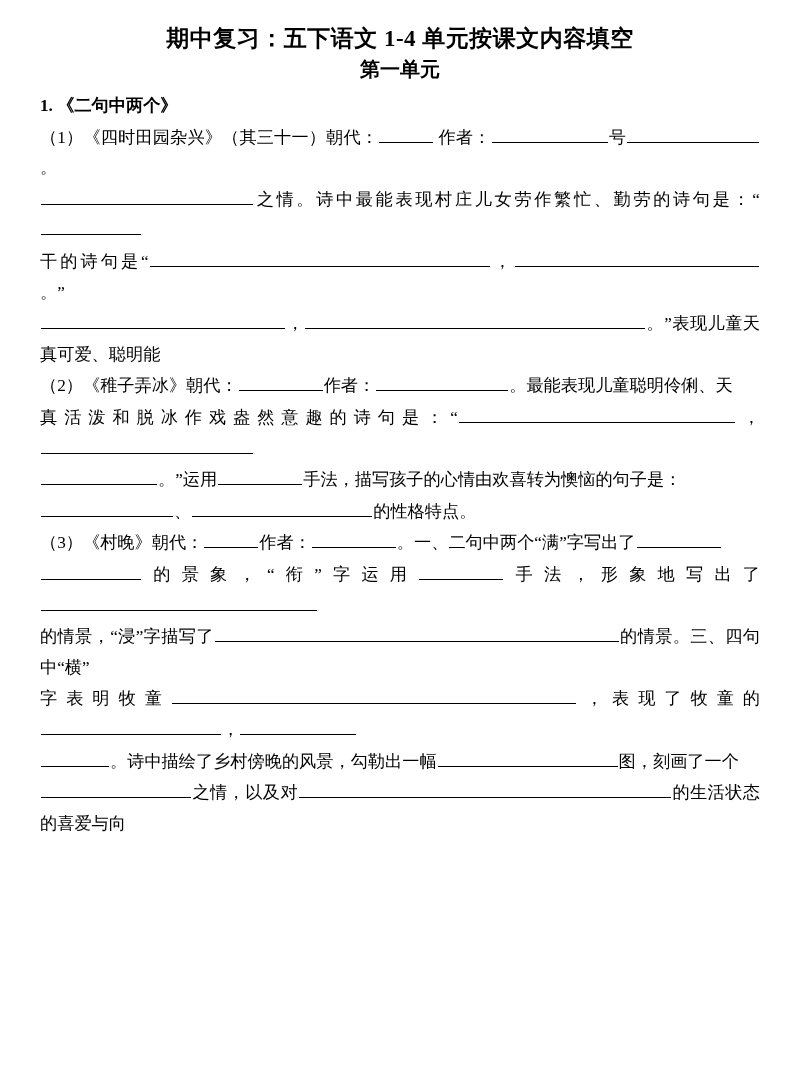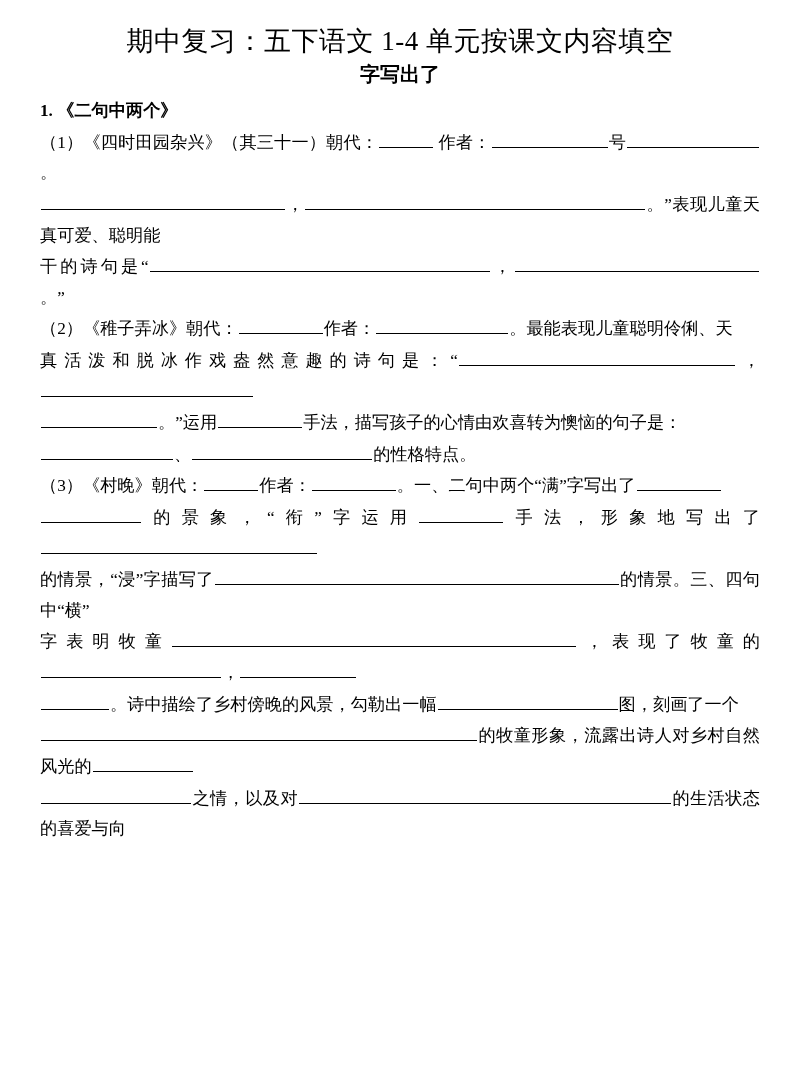--- a/index.html
+++ b/index.html
@@ -15,22 +15,22 @@
   }
   .page {
     width: 800px;
     min-height: 1067px;
     box-sizing: border-box;
     padding: 18px 40px 20px 40px;
     background: #ffffff;
   }
   .doc-title {
     text-align: center;
-    font-size: 27px;
-    font-weight: normal;
+    font-size: 23px;
+    font-weight: bold;
     letter-spacing: 0.5px;
     line-height: 1.3;
     margin: 6px 0 2px 0;
     white-space: nowrap;
   }
   .doc-subtitle {
     text-align: center;
     font-size: 20px;
     font-weight: bold;
     margin: 2px 0 8px 0;
@@ -72,36 +72,39 @@
   .w24 { width: 372px; }
   .w26 { width: 404px; }
   .w28 { width: 436px; }
 </style>
 </head>
 <body>
 
 <div class="page">
 
   <div class="doc-title">期中复习：五下语文 1-4 单元按课文内容填空</div>
-  <div class="doc-subtitle">字写出了</div>
+  <div class="doc-subtitle">第一单元</div>
 
   <div class="para">
     <span class="idx">1.</span>
     <span class="bold">《二句中两个》</span>
   </div>
 
   <div class="para">
     （1）《四时田园杂兴》（其三十一）朝代：<span class="bl w4"></span>
     作者：<span class="bl w8"></span>号<span class="bl w9"></span>。
   </div>
   <div class="para">
-    <span class="bl w16"></span>，<span class="bl w22"></span>。”表现儿童天真可爱、聪明能
+    <span class="bl w14"></span>之情。诗中最能表现村庄儿女劳作繁忙、勤劳的诗句是：“<span class="bl w7"></span>
   </div>
   <div class="para">
     干的诗句是“<span class="bl w22"></span>，<span class="bl w16"></span>。”
+  </div>
+  <div class="para">
+    <span class="bl w16"></span>，<span class="bl w22"></span>。”表现儿童天真可爱、聪明能
   </div>
 
   <div class="para">
     （2）《稚子弄冰》朝代：<span class="bl w6"></span>作者：<span class="bl w9"></span>。最能表现儿童聪明伶俐、天
   </div>
   <div class="para">
     真活泼和脱冰作戏盎然意趣的诗句是：“<span class="bl w18"></span>，<span class="bl w14"></span>
   </div>
   <div class="para">
     <span class="bl w8"></span>。”运用<span class="bl w6"></span>手法，描写孩子的心情由欢喜转为懊恼的句子是：
@@ -119,19 +122,16 @@
   <div class="para">
     的情景，“浸”字描写了<span class="bl w26"></span>的情景。三、四句中“横”
   </div>
   <div class="para">
     字表明牧童<span class="bl w26"></span>，表现了牧童的<span class="bl w12"></span>，<span class="bl w8"></span>
   </div>
   <div class="para">
     <span class="bl w5"></span>。诗中描绘了乡村傍晚的风景，勾勒出一幅<span class="bl w12"></span>图，刻画了一个
   </div>
   <div class="para">
-    <span class="bl w28"></span>的牧童形象，流露出诗人对乡村自然风光的<span class="bl w7"></span>
-  </div>
-  <div class="para">
     <span class="bl w10"></span>之情，以及对<span class="bl w24"></span>的生活状态的喜爱与向
   </div>
 
 </div>
 
 </body></html>

